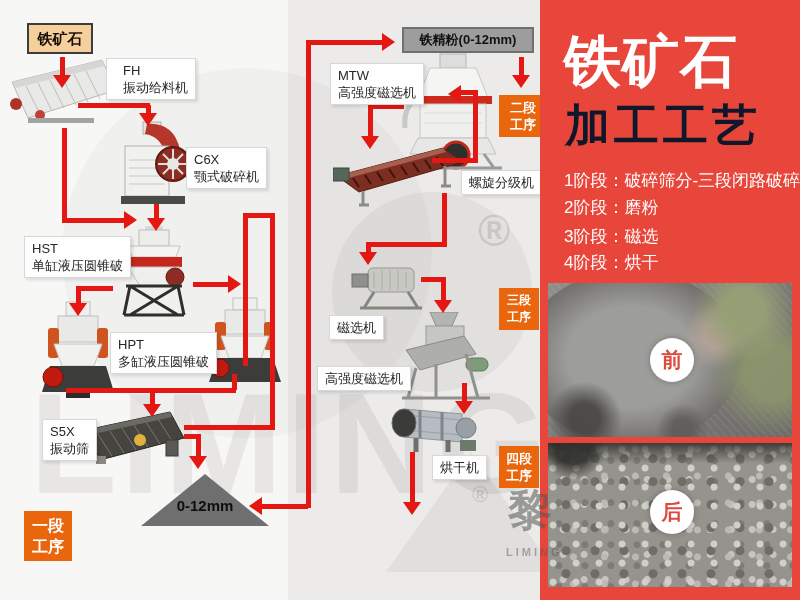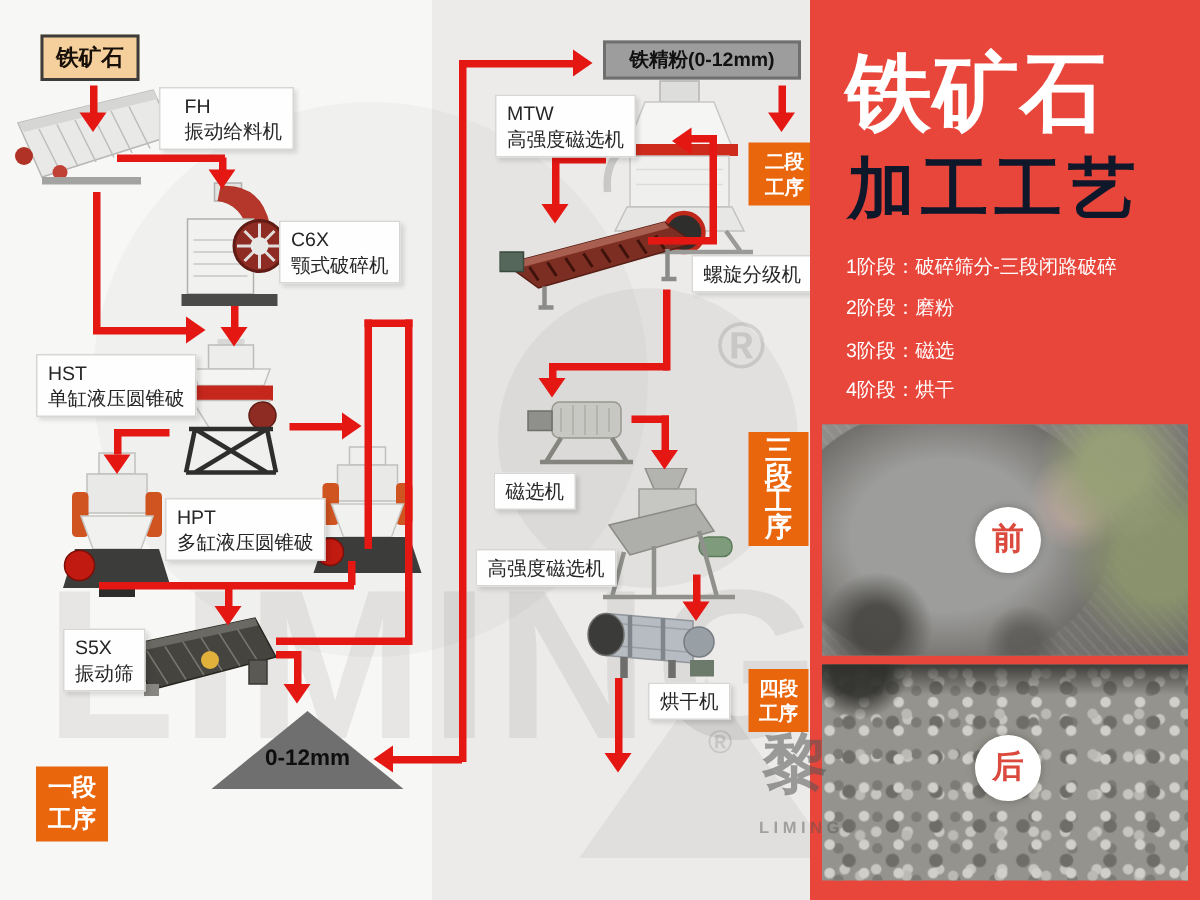--- a/index.html
+++ b/index.html
@@ -52,41 +52,41 @@
   #pile{position:absolute;left:141px;top:474px;width:0;height:0;z-index:5;
         border-left:64px solid transparent;border-right:64px solid transparent;
         border-bottom:52px solid #6f6f6f;}
   #pile-label{position:absolute;left:141px;top:497px;width:128px;text-align:center;z-index:5;
         color:#0e0e0e;font-size:15px;font-weight:bold;}
 
   .badge{position:absolute;background:#ea660d;color:#fff;z-index:7;text-align:center;
          font-weight:bold;padding:4px 5px;}
   #badge1{left:24px;top:511px;width:48px;font-size:16px;line-height:21px;}
   #badge2{left:499px;top:95px;width:48px;font-size:13px;line-height:17px;}
-  #badge3{left:499px;top:288px;width:40px;font-size:18px;line-height:17px;}
+  #badge3{left:499px;top:288px;width:40px;font-size:12px;line-height:17px;}
   #badge4{left:499px;top:446px;width:40px;font-size:13px;line-height:17px;}
 
   #lbl-fh{left:106px;top:58px;padding-left:16px;}
   #lbl-c6x{left:186px;top:147px;}
   #lbl-hst{left:24px;top:236px;}
   #lbl-hpt{left:110px;top:332px;}
   #lbl-s5x{left:42px;top:419px;}
   #lbl-mtw{left:330px;top:63px;}
   #lbl-lx{left:461px;top:170px;}
   #lbl-cx{left:329px;top:315px;}
   #lbl-gq{left:317px;top:366px;}
   #lbl-hg{left:432px;top:455px;}
 
   
   #panel{position:absolute;left:540px;top:0;width:260px;height:600px;background:#e8463b;z-index:10;}
   #panel-title1{position:absolute;left:24px;top:24px;font-size:57px;font-weight:900;
                 color:#fff;letter-spacing:1px;}
   #panel-title2{position:absolute;left:25px;top:96px;font-size:45px;font-weight:700;
                 color:#0f172a;letter-spacing:4px;}
-  .stage-line{position:absolute;left:24px;color:#fff;font-size:13px;white-space:nowrap;}
+  .stage-line{position:absolute;left:24px;color:#fff;font-size:17px;white-space:nowrap;}
   #st1{top:169px;} #st2{top:196px;} #st3{top:225px;} #st4{top:251px;}
   .photo{position:absolute;left:8px;width:244px;overflow:hidden;}
   #photo1{top:283px;height:154px;
     background-color:#84817c;
     background-image:
       radial-gradient(circle at 15% 88%, rgba(70,69,66,.9) 0 6%, transparent 15%),
       radial-gradient(circle at 55% 95%, rgba(90,89,85,.8) 0 5%, transparent 13%),
       radial-gradient(circle at 80% 18%, rgba(151,160,118,.95) 0 9%, transparent 22%),
       radial-gradient(circle at 92% 58%, rgba(140,150,108,.9) 0 11%, transparent 26%),
       radial-gradient(circle at 70% 34%, rgba(186,166,156,.85) 0 7%, transparent 17%),

